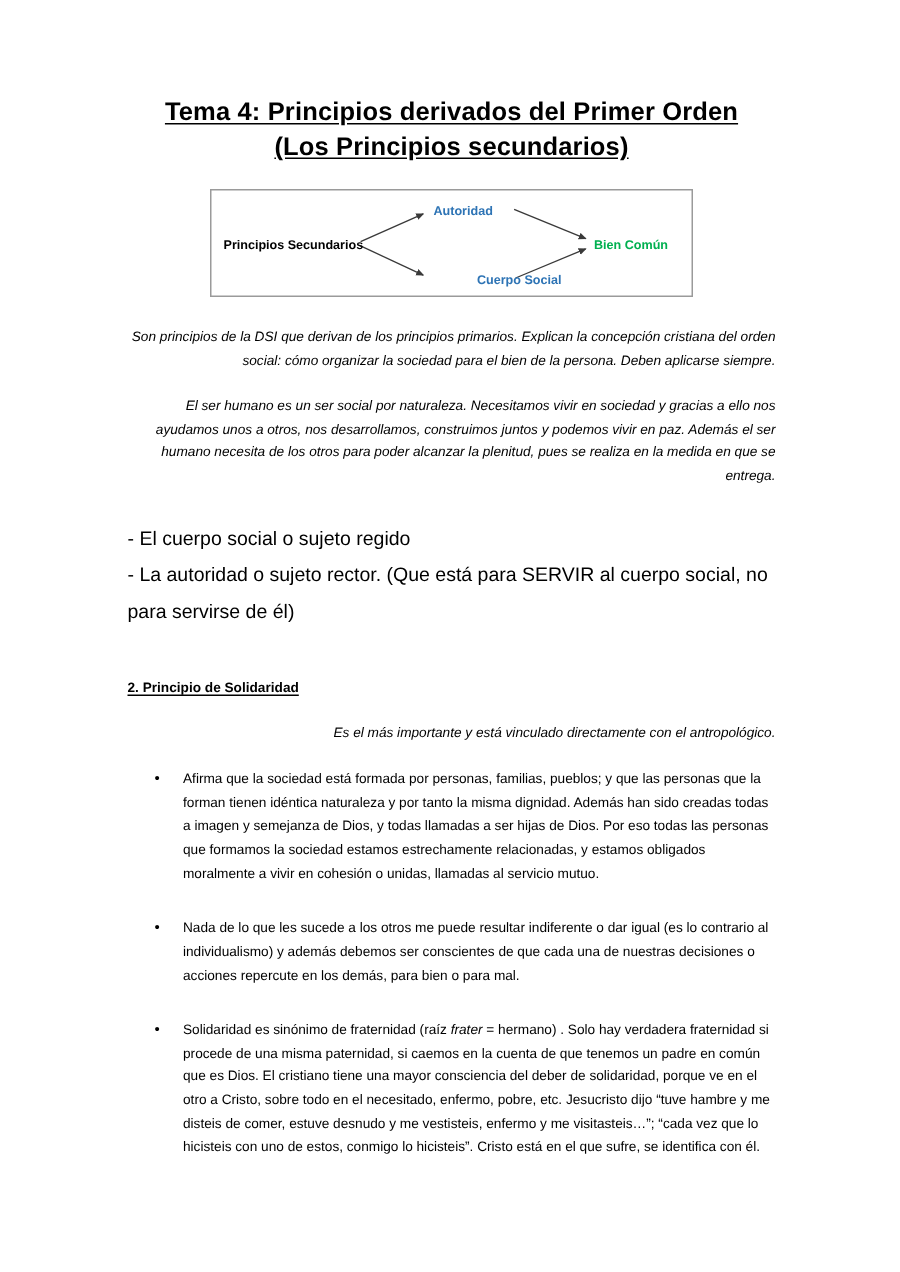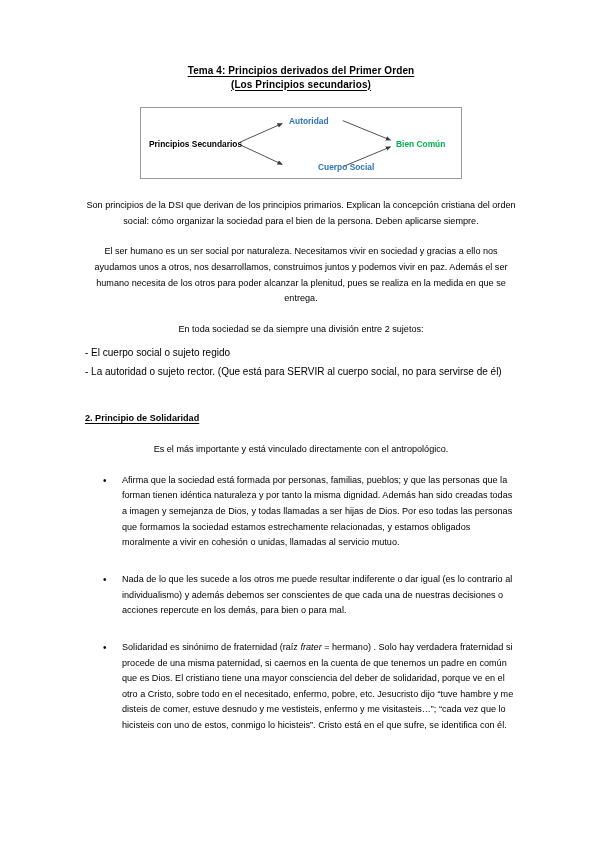--- a/index.html
+++ b/index.html
@@ -30,21 +30,21 @@
   }
 
   
   .title-block {
     margin-top: 64px;
     text-align: center;
     line-height: 1.35;
   }
   .title-line {
     font-weight: bold;
-    font-size: 10px;
+    font-size: 17px;
     letter-spacing: 0.1px;
     display: block;
   }
   .title-line span.u {
     text-decoration: underline;
     text-underline-offset: 2px;
   }
 
   
   .diagram-wrap {
@@ -77,37 +77,38 @@
   .dg-root  { left: 8px;   top: 32px; color: #000000; }
   .dg-auth  { left: 148px; top: 9px;  color: #2E74B5; }
   .dg-body  { left: 145px; top: 55px; color: #2E74B5; margin-left: 32px; }
   .dg-good  { left: 255px; top: 32px; color: #00B050; }
 
   
   p.para {
     font-size: 9.1px;
     line-height: 1.72;
     margin: 0;
-    text-align: center;
+    text-align: right;
+    font-style: italic;
   }
   .gap-lg { height: 19px; }
   .gap-md { height: 15px; }
   .gap-xs { height: 6px; }
 
   .section-heading {
     font-size: 9.1px;
     font-weight: bold;
     text-decoration: underline;
     text-underline-offset: 2px;
     line-height: 1.72;
     margin: 0;
   }
 
   .dash-line {
-    font-size: 10px;
+    font-size: 13px;
     line-height: 1.9;
     margin: 0;
   }
 
   
   ul.bullets {
     list-style: none;
     margin: 0;
     padding: 0;
   }
@@ -159,21 +160,20 @@
         <div class="dg-label dg-good">Bien Común</div>
       </div>
     </div>
 
     <div class="gap-lg"></div>
 
     <p class="para">Son principios de la DSI que derivan de los principios primarios. Explican la concepción cristiana del orden social: cómo organizar la sociedad para el bien de la persona. Deben aplicarse siempre.</p>
     <div class="gap-md"></div>
     <p class="para">El ser humano es un ser social por naturaleza. Necesitamos vivir en sociedad y gracias a ello nos ayudamos unos a otros, nos desarrollamos, construimos juntos y podemos vivir en paz. Además el ser humano necesita de los otros para poder alcanzar la plenitud, pues se realiza en la medida en que se entrega.</p>
     <div class="gap-md"></div>
-    <p class="para"> En toda sociedad se da siempre una división entre 2 sujetos:</p>
     <div class="gap-xs"></div>
     <p class="dash-line">- El cuerpo social o sujeto regido</p>
     <p class="dash-line">- La autoridad o sujeto rector. (Que está para SERVIR al cuerpo social, no para servirse de él)</p>
     <div class="gap-md"></div>
     <div class="gap-md"></div>
     <p class="section-heading">2. Principio de Solidaridad </p>
     <div class="gap-md"></div>
     <p class="para">Es el más importante y está vinculado directamente con el antropológico.</p>
     <div class="gap-md"></div>
 

